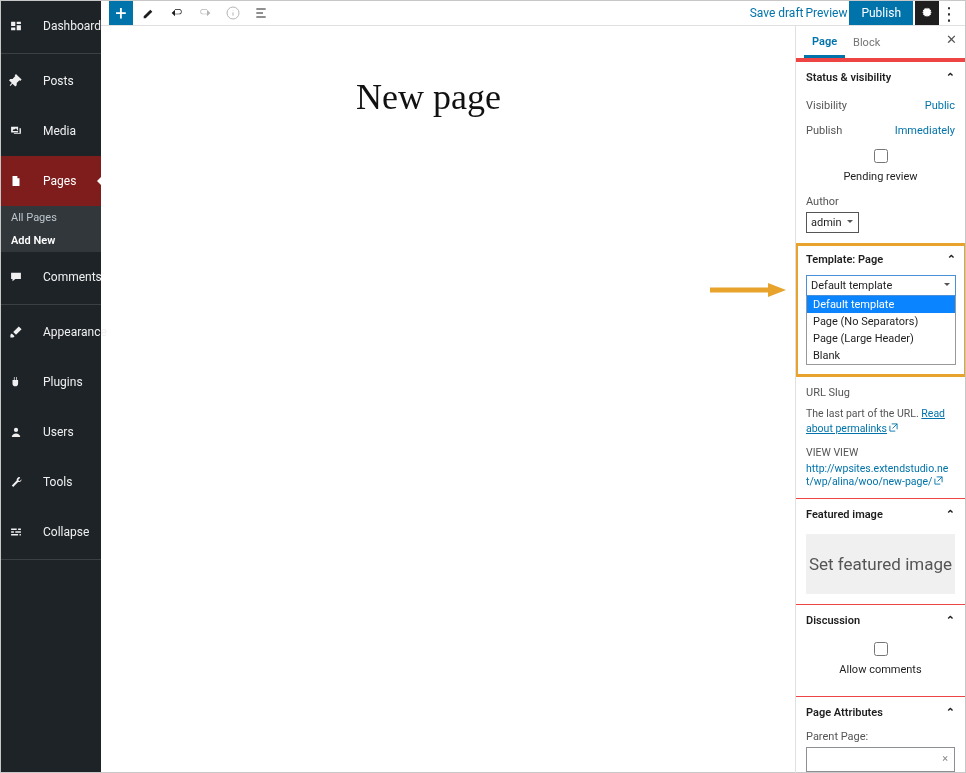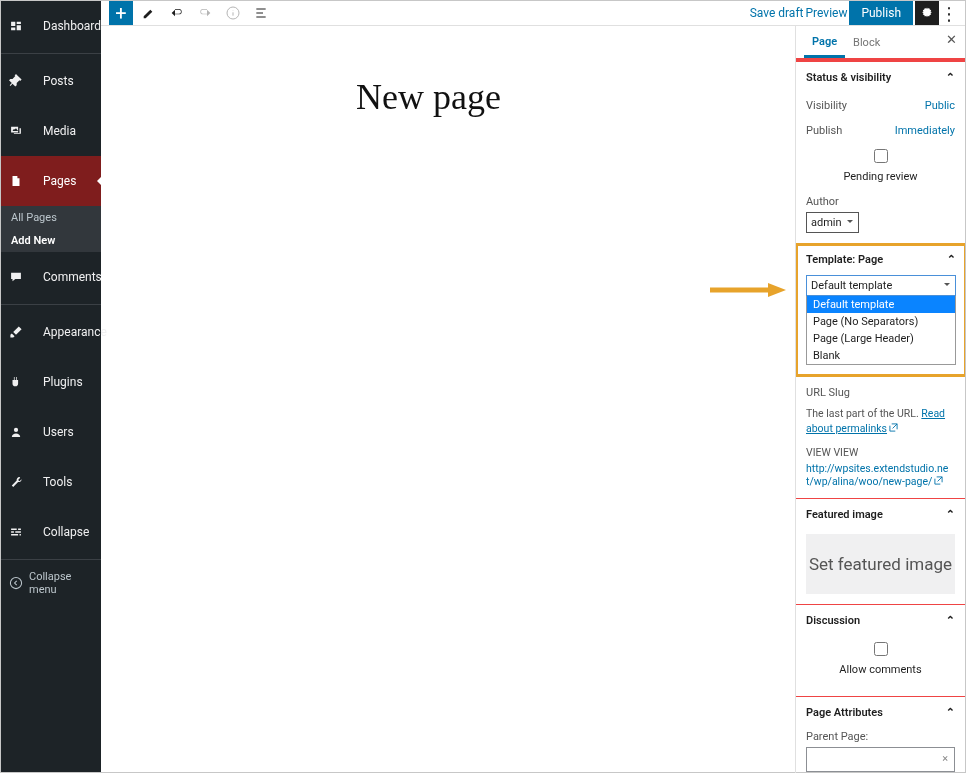--- a/index.html
+++ b/index.html
@@ -169,29 +169,20 @@
     </div>
     <div class="menu-item">
       <span class="icon">
           <svg viewBox="0 0 20 20">
             <path d="M3 5h8v2H3V5zm10 0h4v2h-4V5zM3 9h4v2H3V9zm6 0h8v2H9V9zM3 13h10v2H3v-2zm12 0h2v2h-2v-2z"></path>
           </svg>
         </span>
       <span>Collapse</span>
     </div>
     <div class="sep"></div>
-    <div class="collapse">
-      <span class="icon">
-          <svg viewBox="0 0 20 20">
-            <circle cx="10" cy="10" r="8" fill="none" stroke="currentColor" stroke-width="1.5"></circle>
-            <path d="M11 7l-3 3 3 3" fill="none" stroke="currentColor" stroke-width="1.5"></path>
-          </svg>
-        </span>
-      <span>Collapse menu</span>
-    </div>
   </div>
 
   <div class="editor">
     <div class="editor-top">
       <div class="editor-top-left">
         <div class="btn-add">+</div>
         <div class="tool-btn">
             <svg viewBox="0 0 24 24" width="16" height="16">
               <path d="M4 17l10-10 3 3L7 20H4v-3z" fill="#1e1e1e"></path>
             </svg>

